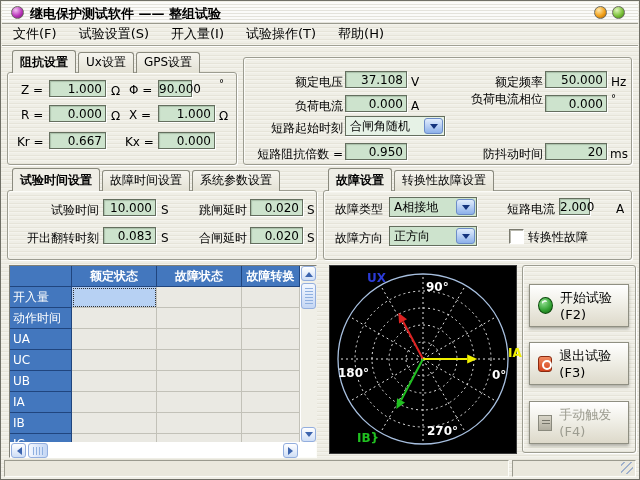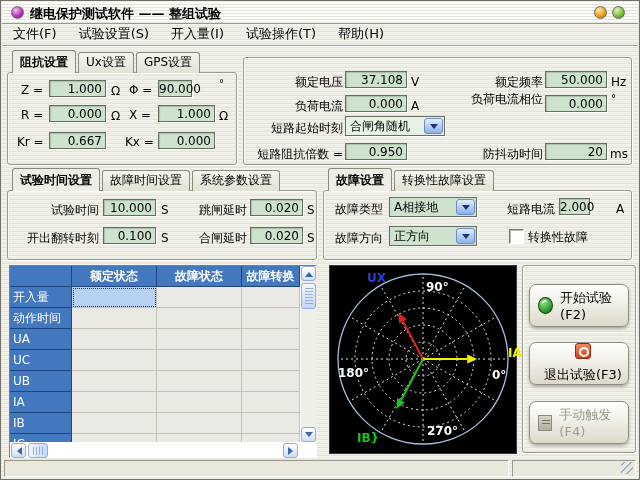--- a/index.html
+++ b/index.html
@@ -70,21 +70,21 @@
   .gripv{position:absolute;left:3px;top:4px;width:8px;height:18px;
          background:repeating-linear-gradient(to bottom,#8fb0e0 0 1px,transparent 1px 3px);}
   .griph{position:absolute;left:4px;top:3px;width:10px;height:8px;
          background:repeating-linear-gradient(to right,#8fb0e0 0 1px,transparent 1px 3px);}
   
   .plot{position:absolute;left:328px;top:264px;width:188px;height:189px;background:#000;border:1px solid #3a3a3a;box-sizing:border-box;}
   .plot span{position:absolute;font-size:12px;font-weight:bold;white-space:nowrap;}
   
   .bpanel{position:absolute;left:521px;top:264px;width:112px;height:186px;border:1px solid #9c9c90;border-radius:3px;
           box-shadow:inset 1px 1px 0 #fbfbf7,1px 1px 0 #fff;}
-  .abtn{position:absolute;left:6px;width:100px;height:43px;border-radius:7px;border:1px solid #8f8f82;
+  .abtn{position:absolute;left:6px;width:100px;height:43px;border-radius:0;border:1px solid #8f8f82;
         background:linear-gradient(#ffffff,#f0efe7 45%,#ddd9ca);box-shadow:0 2px 3px rgba(90,90,80,.45),inset 0 1px 0 #fff;
         display:flex;align-items:center;padding-left:8px;gap:7px;box-sizing:border-box;font-size:13px;color:#000;}
   .abtn.disabled{color:#9c9c90;}
   .icon-start{width:17px;height:17px;border-radius:50%;border:1px solid #0c4a0c;box-sizing:border-box;
         background:radial-gradient(circle at 35% 30%,#90e090,#2f9e2f 60%,#156015);position:relative;}
   .icon-start::after{content:'';position:absolute;left:3px;top:2px;width:6px;height:5px;border-top:2px solid rgba(255,255,255,.85);border-radius:50%;transform:rotate(-20deg);}
   .icon-exit{width:16px;height:16px;border-radius:3px;border:1px solid #8a2a10;box-sizing:border-box;
         background:linear-gradient(#f08a60,#d4431e);position:relative;}
   .icon-exit::after{content:'';position:absolute;left:3px;top:3px;width:6px;height:6px;border:2px solid #fff;border-radius:50%;}
   .icon-manual{width:16px;height:16px;border:1px solid #8a8a7e;box-sizing:border-box;
@@ -176,21 +176,21 @@
       <div class="tab">系统参数设置</div>
     </div>
     <div class="gbox"></div>
     <div class="rlbl" style="left:30px;top:30px;width:62px;">试验时间</div>
     <div class="ibox" style="left:96px;top:27px;width:53px;">10.000</div>
     <div class="unit" style="left:154px;top:31px;">S</div>
     <div class="rlbl" style="left:178px;top:30px;width:62px;">跳闸延时</div>
     <div class="ibox" style="left:243px;top:27px;width:53px;">0.020</div>
     <div class="unit" style="left:300px;top:31px;">S</div>
     <div class="rlbl" style="left:6px;top:58px;width:86px;">开出翻转时刻</div>
-    <div class="ibox" style="left:96px;top:55px;width:53px;">0.100</div>
+    <div class="ibox" style="left:96px;top:55px;width:53px;">0.083</div>
     <div class="unit" style="left:154px;top:59px;">S</div>
     <div class="rlbl" style="left:178px;top:58px;width:62px;">合闸延时</div>
     <div class="ibox" style="left:243px;top:55px;width:53px;">0.020</div>
     <div class="unit" style="left:300px;top:59px;">S</div>
   </div>
 
   <div class="group" style="left:322px;top:171px;width:309px;height:88px;">
     <div class="tabs">
       <div class="tab active">故障设置</div>
       <div class="tab">转换性故障设置</div>
@@ -330,21 +330,21 @@
           <polygon points="66.3574888119007,143.1072758947441 67.07894027189444,132.16517793361834 75.02546860762477,136.39042199869135" fill="#20c020"></polygon>
         </g>
     </svg>
   <span style="left: 96px; top: 14px; color: rgb(255, 255, 255);">90°</span><span style="left: 8px; top: 100px; color: rgb(255, 255, 255);">180°</span><span style="left: 162px; top: 102px; color: rgb(255, 255, 255);">0°</span><span style="left: 97px; top: 158px; color: rgb(255, 255, 255);">270°</span><span style="left: 37px; top: 5px; color: rgb(43, 59, 214);">UX</span><span style="left: 178px; top: 80px; color: rgb(240, 240, 0);">IA</span><span style="left: 27px; top: 165px; color: rgb(32, 192, 32);">IB}</span></div>
 
   <div class="bpanel">
     <div class="abtn" style="top:18px;">
       <div class="icon-start"></div>
       <span>开始试验(F2)</span>
     </div>
-    <div class="abtn" style="top:76px;flex-direction:column;">
+    <div class="abtn" style="top:76px;">
       <div class="icon-exit"></div>
       <span>退出试验(F3)</span>
     </div>
     <div class="abtn disabled" style="top:135px;">
       <div class="icon-manual"></div>
       <span>手动触发(F4)</span>
     </div>
   </div>
 
   <div class="spanel" style="left:3px;width:505px;"></div>

